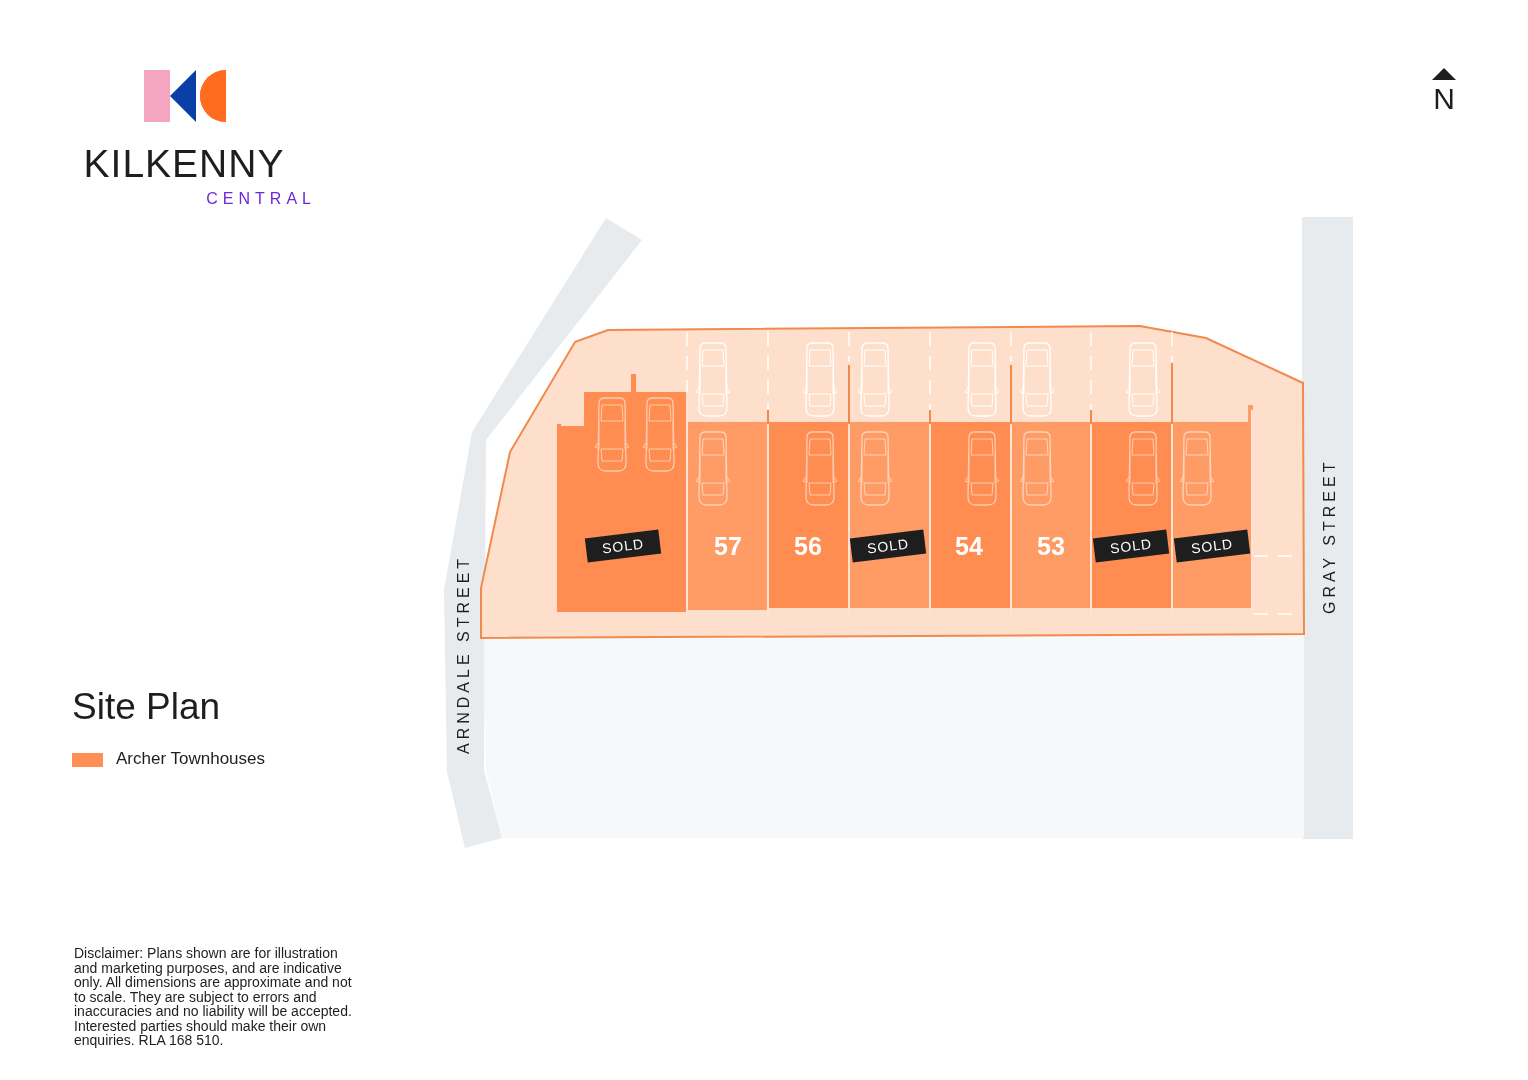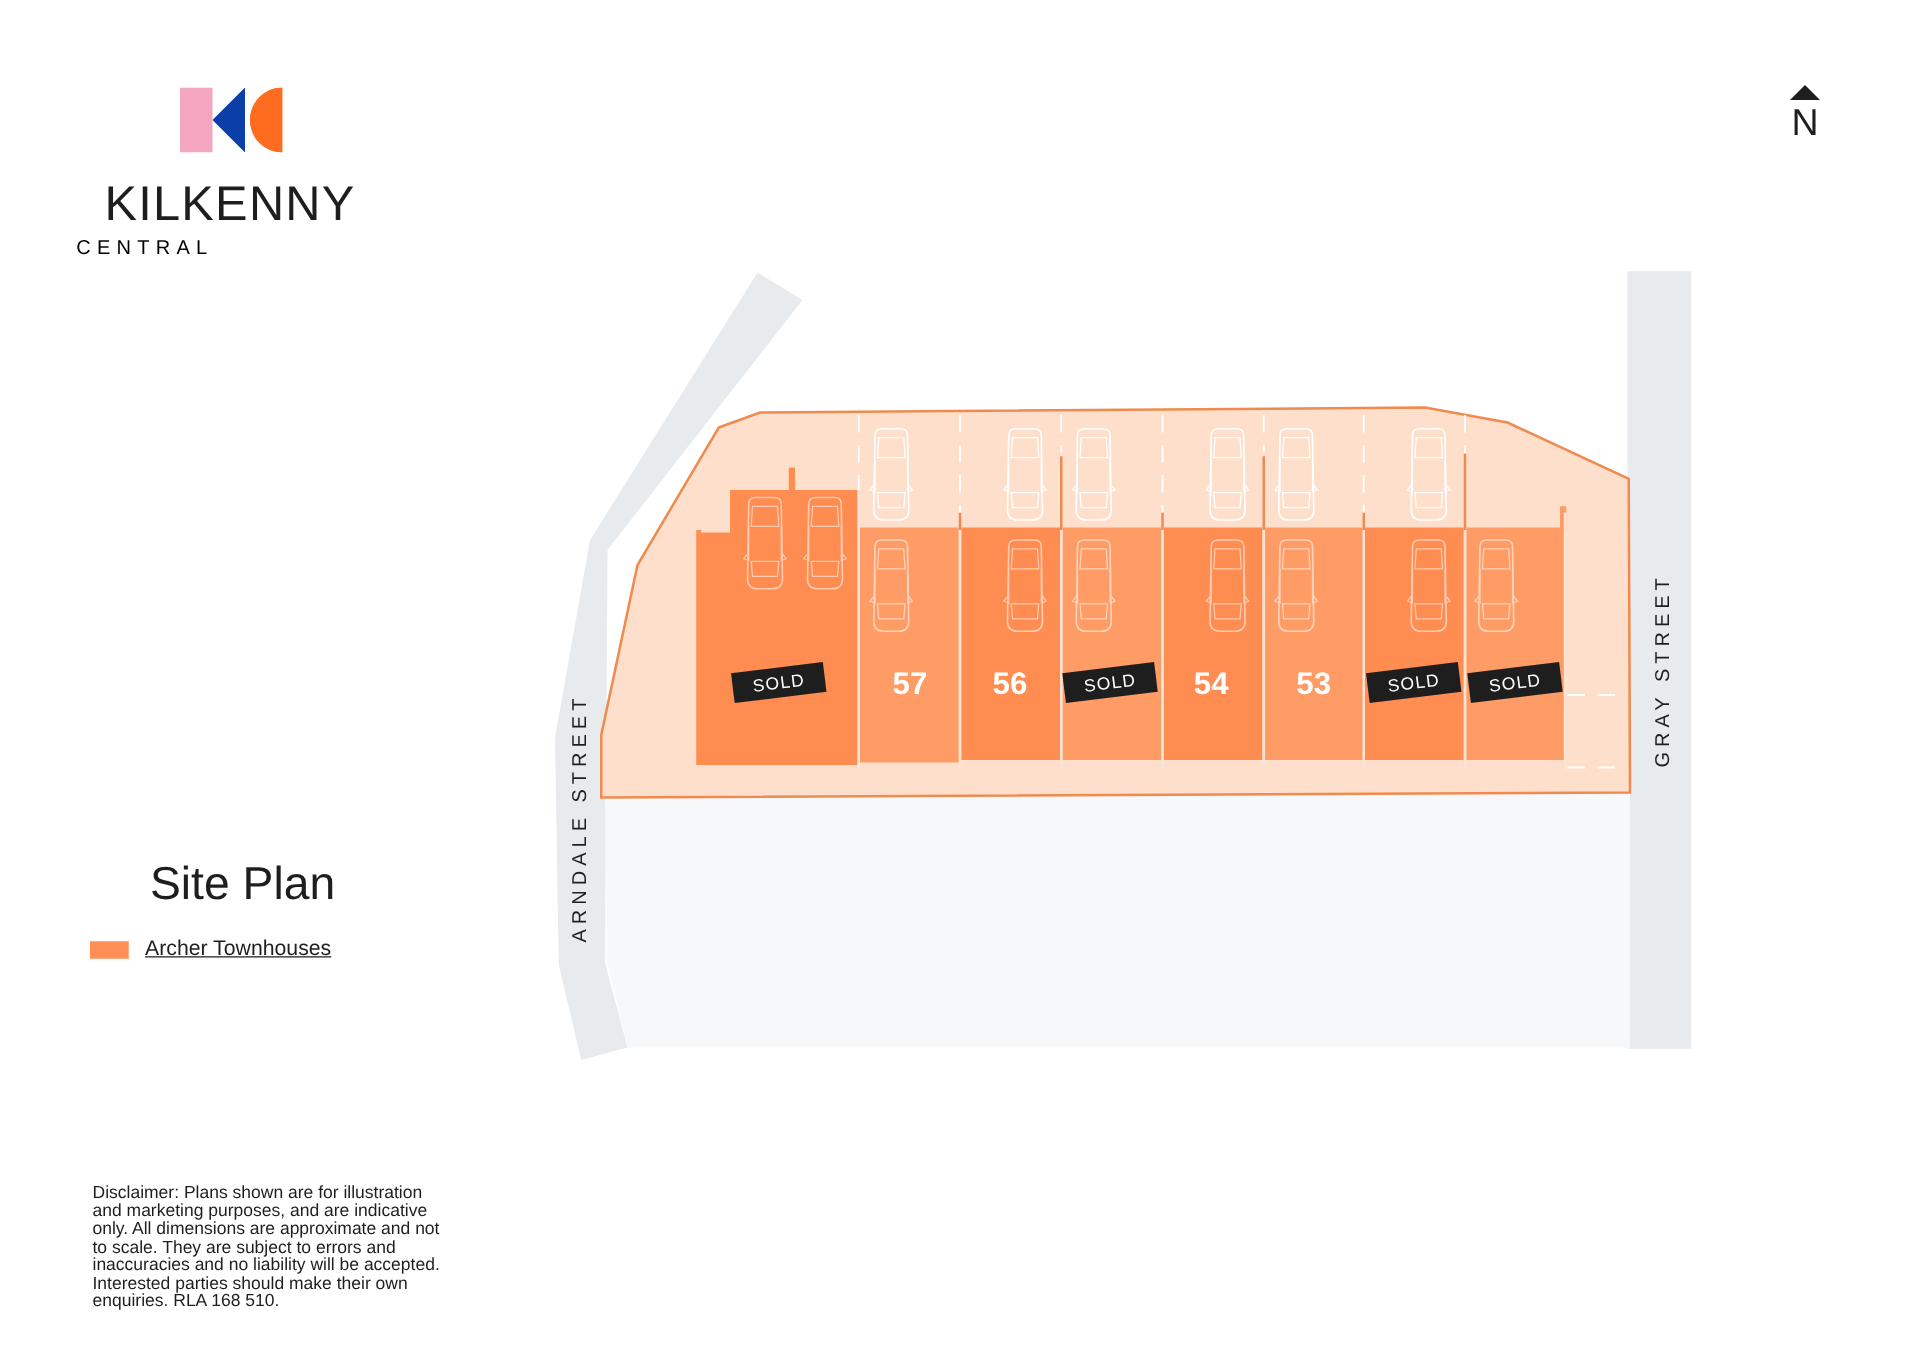--- a/index.html
+++ b/index.html
@@ -1,25 +1,25 @@
 <!DOCTYPE html>
 <html><head>
 <meta charset="utf-8">
 <style>
   html, body { margin:0; padding:0; background:#ffffff; }
   body { width:1528px; height:1080px; position:relative; overflow:hidden; font-family:"Liberation Sans", sans-serif; color:#1e1e1e; }
   .abs { position:absolute; }
   .logo-mark { left:144px; top:70px; width:82px; height:52px; }
   .brand-name { left:68px; top:142px; width:232px; text-align:center; font-size:39px; letter-spacing:1px; font-family:"Liberation Sans", sans-serif; color:#1e1e1e; line-height:44px; }
-  .brand-sub { left:56px; top:190px; width:232px; text-align:left; font-size:16px; letter-spacing:5px; color:#000000; padding-left:5px; box-sizing:border-box; }
+  .brand-sub { left:84px; top:190px; width:232px; text-align:right; font-size:16px; letter-spacing:5px; color:#6d28d9; padding-left:5px; box-sizing:border-box; }
   .north { left:1428px; top:66px; width:32px; height:50px; }
   .north-letter { left:1428px; top:82px; width:32px; text-align:center; font-size:30px; color:#1e1e1e; font-family:"Liberation Sans", sans-serif; font-weight:normal; }
-  .page-title { left:72px; top:686px; font-size:37px; color:#1e1e1e;margin-left:48px; }
+  .page-title { left:72px; top:686px; font-size:37px; color:#1e1e1e; }
   .legend-swatch { left:72px; top:753px; width:31px; height:14px; }
-  .legend-label { left:116px; top:749px; font-size:17px; color:#1e1e1e;text-decoration:underline; }
+  .legend-label { left:116px; top:749px; font-size:17px; color:#1e1e1e; }
   .disclaimer { left:74px; top:946px; width:290px; font-size:14px; line-height:14.5px; color:#1e1e1e; }
   svg.plan { position:absolute; left:0; top:0; }
   .lot-num { font-family:"Liberation Sans", sans-serif; font-weight:bold; font-size:25px; fill:#ffffff; }
   .sold-text { font-family:"Liberation Sans", sans-serif; font-size:14px; fill:#ffffff; letter-spacing:1px; }
   .street-label { font-family:"Liberation Sans", sans-serif; font-size:16px; fill:#1e1e1e; letter-spacing:4px; }
 </style>
 </head>
 <body>
 
 <svg class="abs logo-mark" viewBox="0 0 82 52" width="82" height="52">

